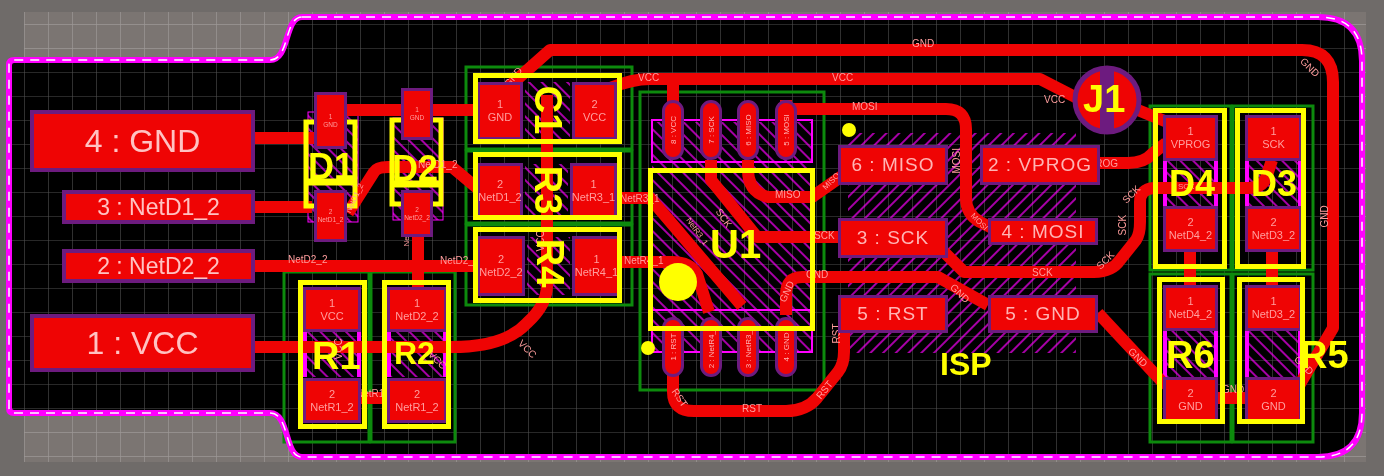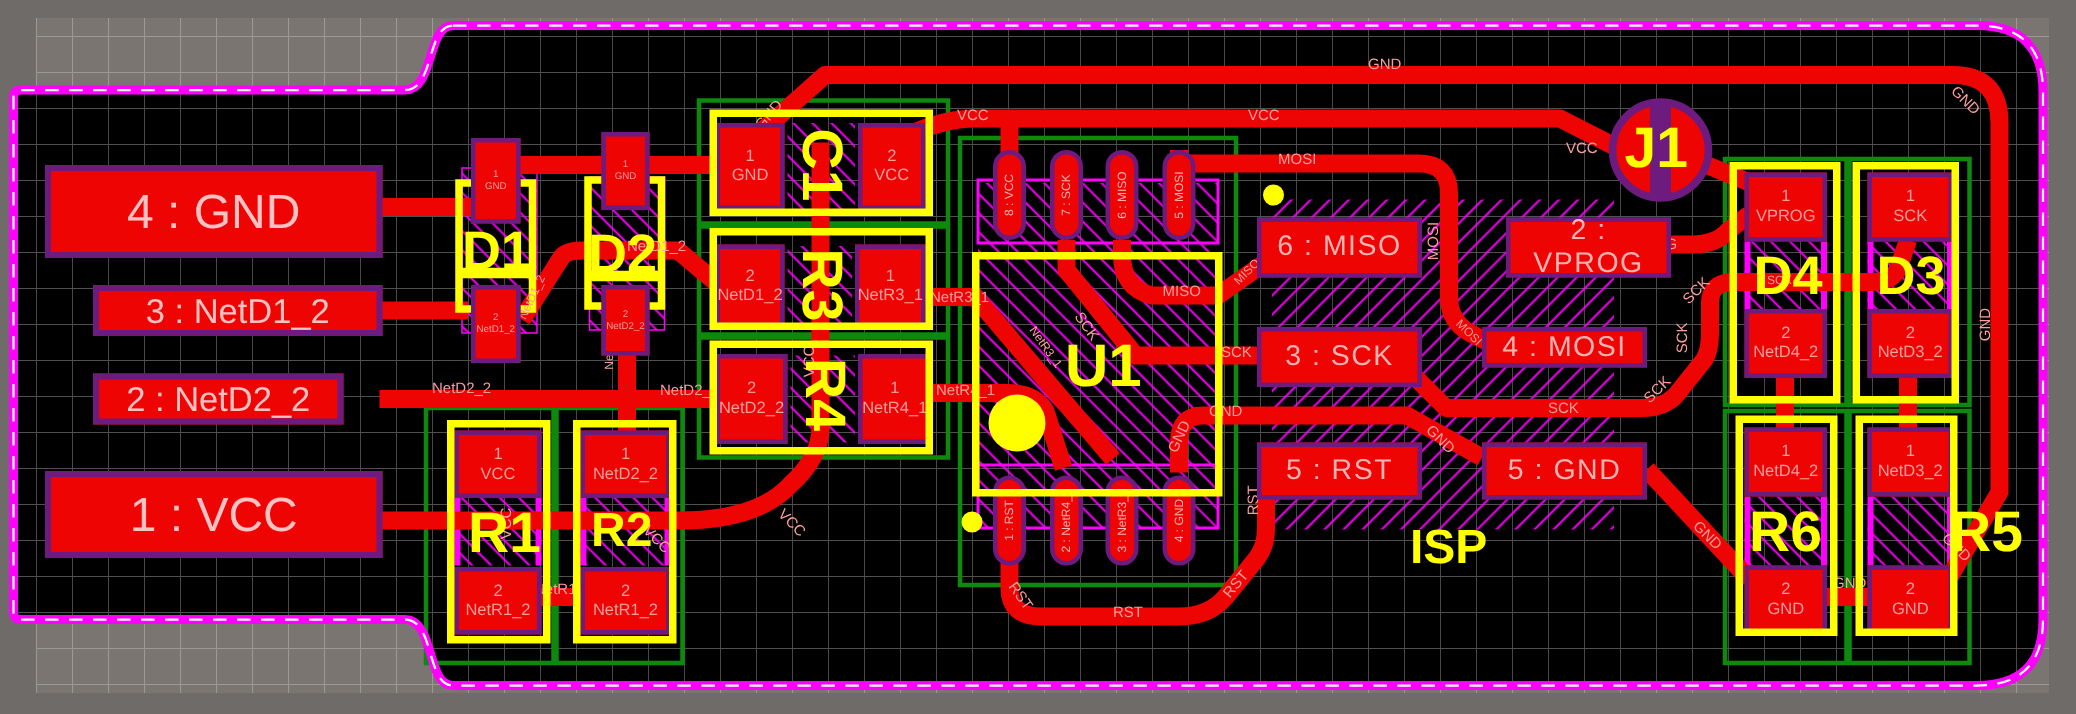--- a/index.html
+++ b/index.html
@@ -149,21 +149,21 @@
   <path d="M302 17 H1318 Q1362 17 1362 61 V413 Q1362 457 1318 457 H302 C284 457 290 413 270 413 H14 Q9 413 9 408 V65 Q9 60 14 60 H270 C290 60 284 17 302 17 Z" fill="none" stroke="#ff00ff" stroke-width="6"></path>
   <path d="M302 17 H1318 Q1362 17 1362 61 V413 Q1362 457 1318 457 H302 C284 457 290 413 270 413 H14 Q9 413 9 408 V65 Q9 60 14 60 H270 C290 60 284 17 302 17 Z" fill="none" stroke="#ffffff" stroke-width="1.5" stroke-dasharray="9 7"></path>
 </svg>
 
 <div class="netbox" style="left:30px;top:110px;width:225px;height:62px;font-size:32px">
       <span>4 : GND</span>
     </div>
 <div class="netbox" style="left:62px;top:190px;width:193px;height:34px;font-size:23px">
       <span>3 : NetD1_2</span>
     </div>
-<div class="netbox" style="left:62px;top:249px;width:167px;height:34px;font-size:23px">
+<div class="netbox" style="left:62px;top:249px;width:193px;height:34px;font-size:23px">
       <span>2 : NetD2_2</span>
     </div>
 <div class="netbox" style="left:30px;top:314px;width:225px;height:58px;font-size:32px">
       <span>1 : VCC</span>
     </div>
 
 <div class="pad tiny" style="left:314px;top:92px;width:33px;height:57px">
       <span>1</span>
       <span>GND</span>
     </div>
@@ -243,21 +243,21 @@
 <div class="upad" style="left:737px;top:317px;height:60px">
       <span class="vtxt">3 : NetR3_1</span>
     </div>
 <div class="upad" style="left:775px;top:317px;height:60px">
       <span class="vtxt">4 : GND</span>
     </div>
 
 <div class="pad isp" style="left:838px;top:145px;width:110px;height:40px">
       <span>6 : MISO</span>
     </div>
-<div class="pad isp" style="left:1004px;top:145px;width:110px;height:40px">
+<div class="pad isp" style="left:980px;top:145px;width:120px;height:40px">
       <span>2 : VPROG</span>
     </div>
 <div class="pad isp" style="left:838px;top:218px;width:110px;height:40px">
       <span>3 : SCK</span>
     </div>
 <div class="pad isp" style="left:988px;top:218px;width:110px;height:27px">
       <span>4 : MOSI</span>
     </div>
 <div class="pad isp" style="left:838px;top:295px;width:110px;height:38px">
       <span>5 : RST</span>

